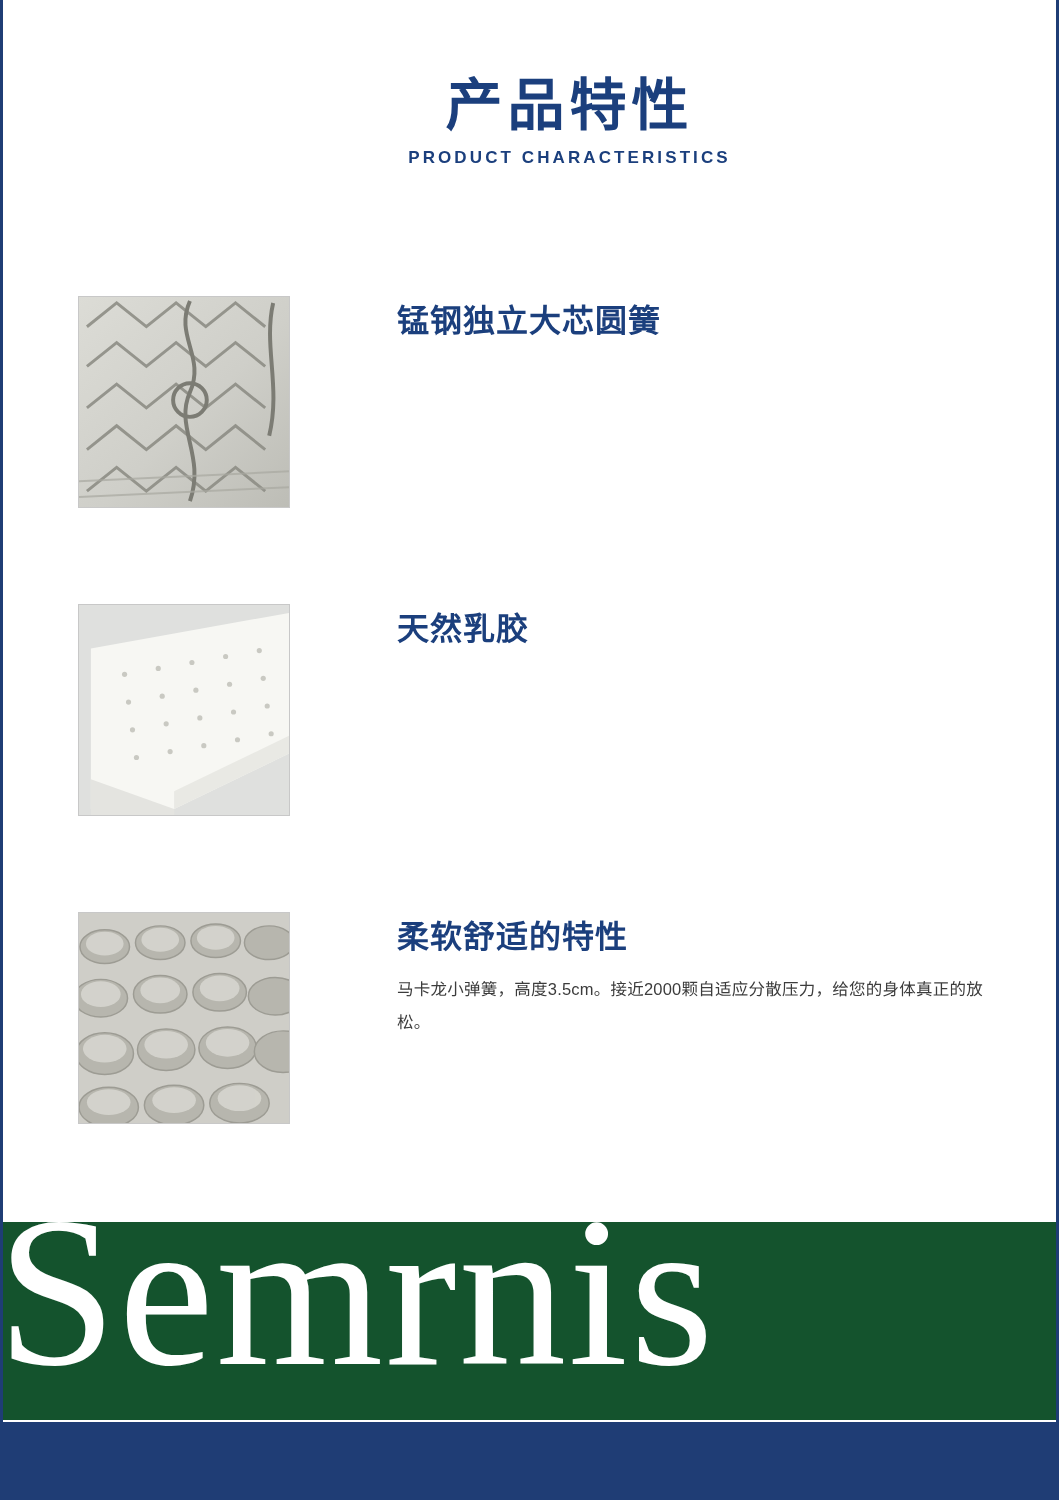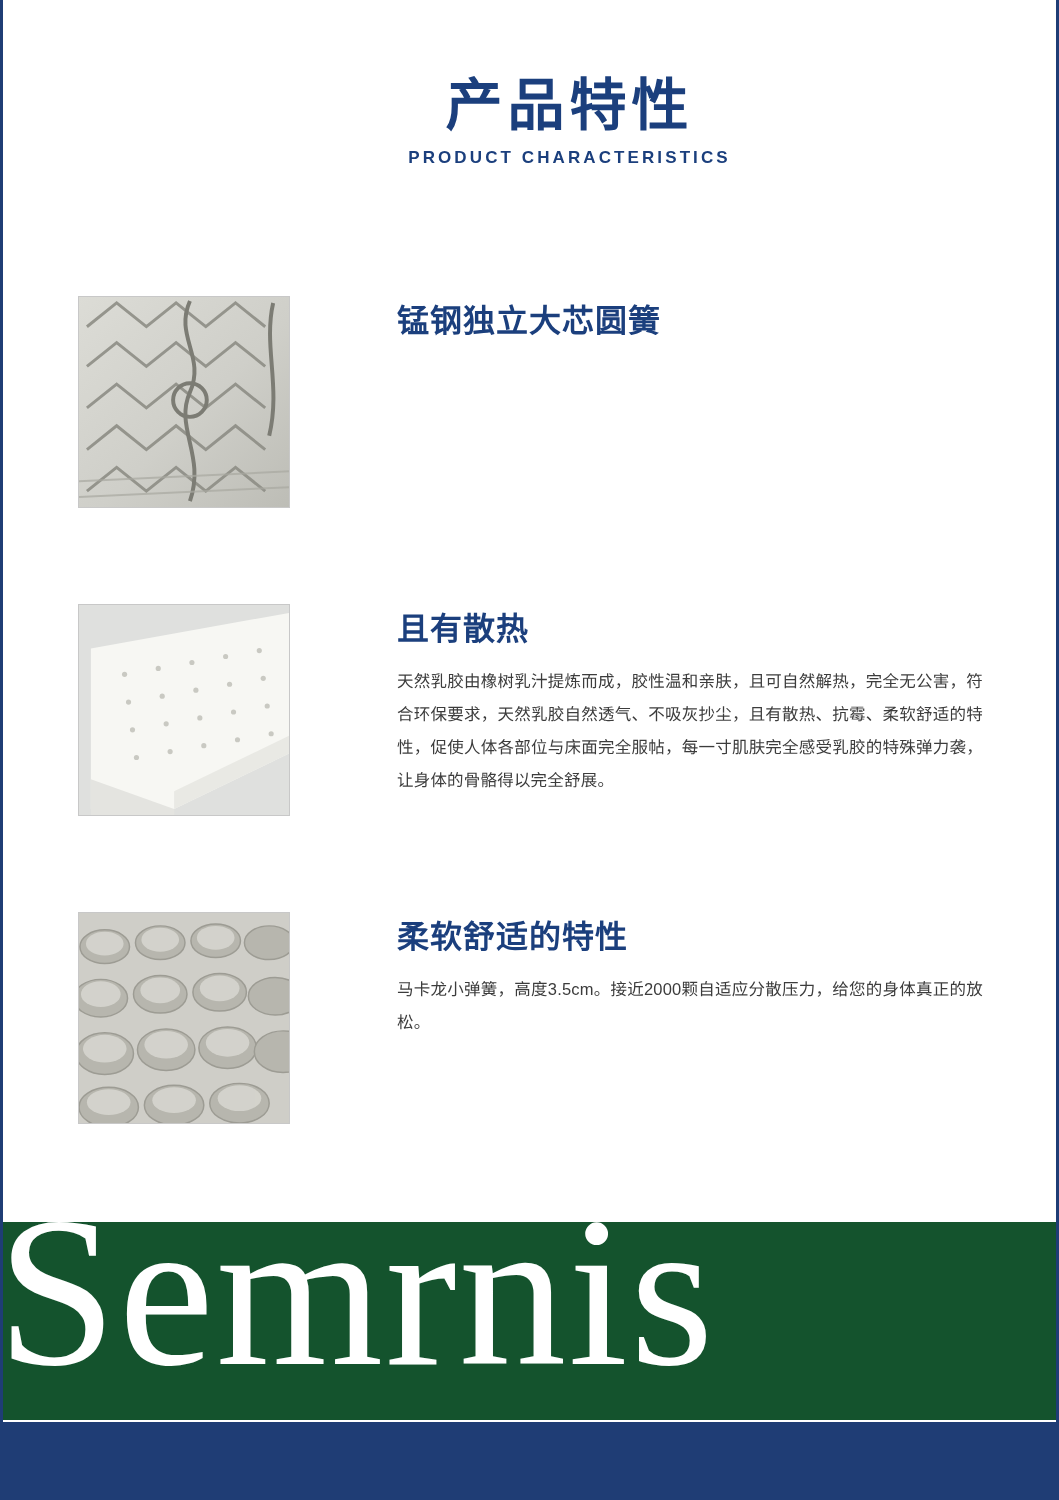--- a/index.html
+++ b/index.html
@@ -216,22 +216,21 @@
             <circle cx="190" cy="102" r="2.6"></circle>
             <circle cx="58" cy="154" r="2.6"></circle>
               <circle cx="92" cy="148" r="2.6"></circle>
             <circle cx="126" cy="142" r="2.6"></circle>
               <circle cx="160" cy="136" r="2.6"></circle>
             <circle cx="194" cy="130" r="2.6"></circle>
           </g>
         </svg>
       </div>
       <div class="feature-body">
-        <h2 class="feature-title">且有散热</h2>
-        <p class="feature-text">天然乳胶由橡树乳汁提炼而成，胶性温和亲肤，且可自然解热，完全无公害，符合环保要求，天然乳胶自然透气、不吸灰抄尘，且有散热、抗霉、柔软舒适的特性，促使人体各部位与床面完全服帖，每一寸肌肤完全感受乳胶的特殊弹力袭，让身体的骨骼得以完全舒展。</p>
+        <h2 class="feature-title">天然乳胶</h2>
       </div>
     </div>
 
     <div class="feature">
       <div class="thumb">
         <svg viewBox="0 0 212 212" preserveAspectRatio="none" aria-hidden="true">
           <rect x="0" y="0" width="212" height="212" fill="#cfcec8"></rect>
           <g fill="#b7b6ae" stroke="#9d9c94" stroke-width="1.5">
             <ellipse cx="26" cy="34" rx="25" ry="17"></ellipse>
             <ellipse cx="82" cy="30" rx="25" ry="17"></ellipse>

